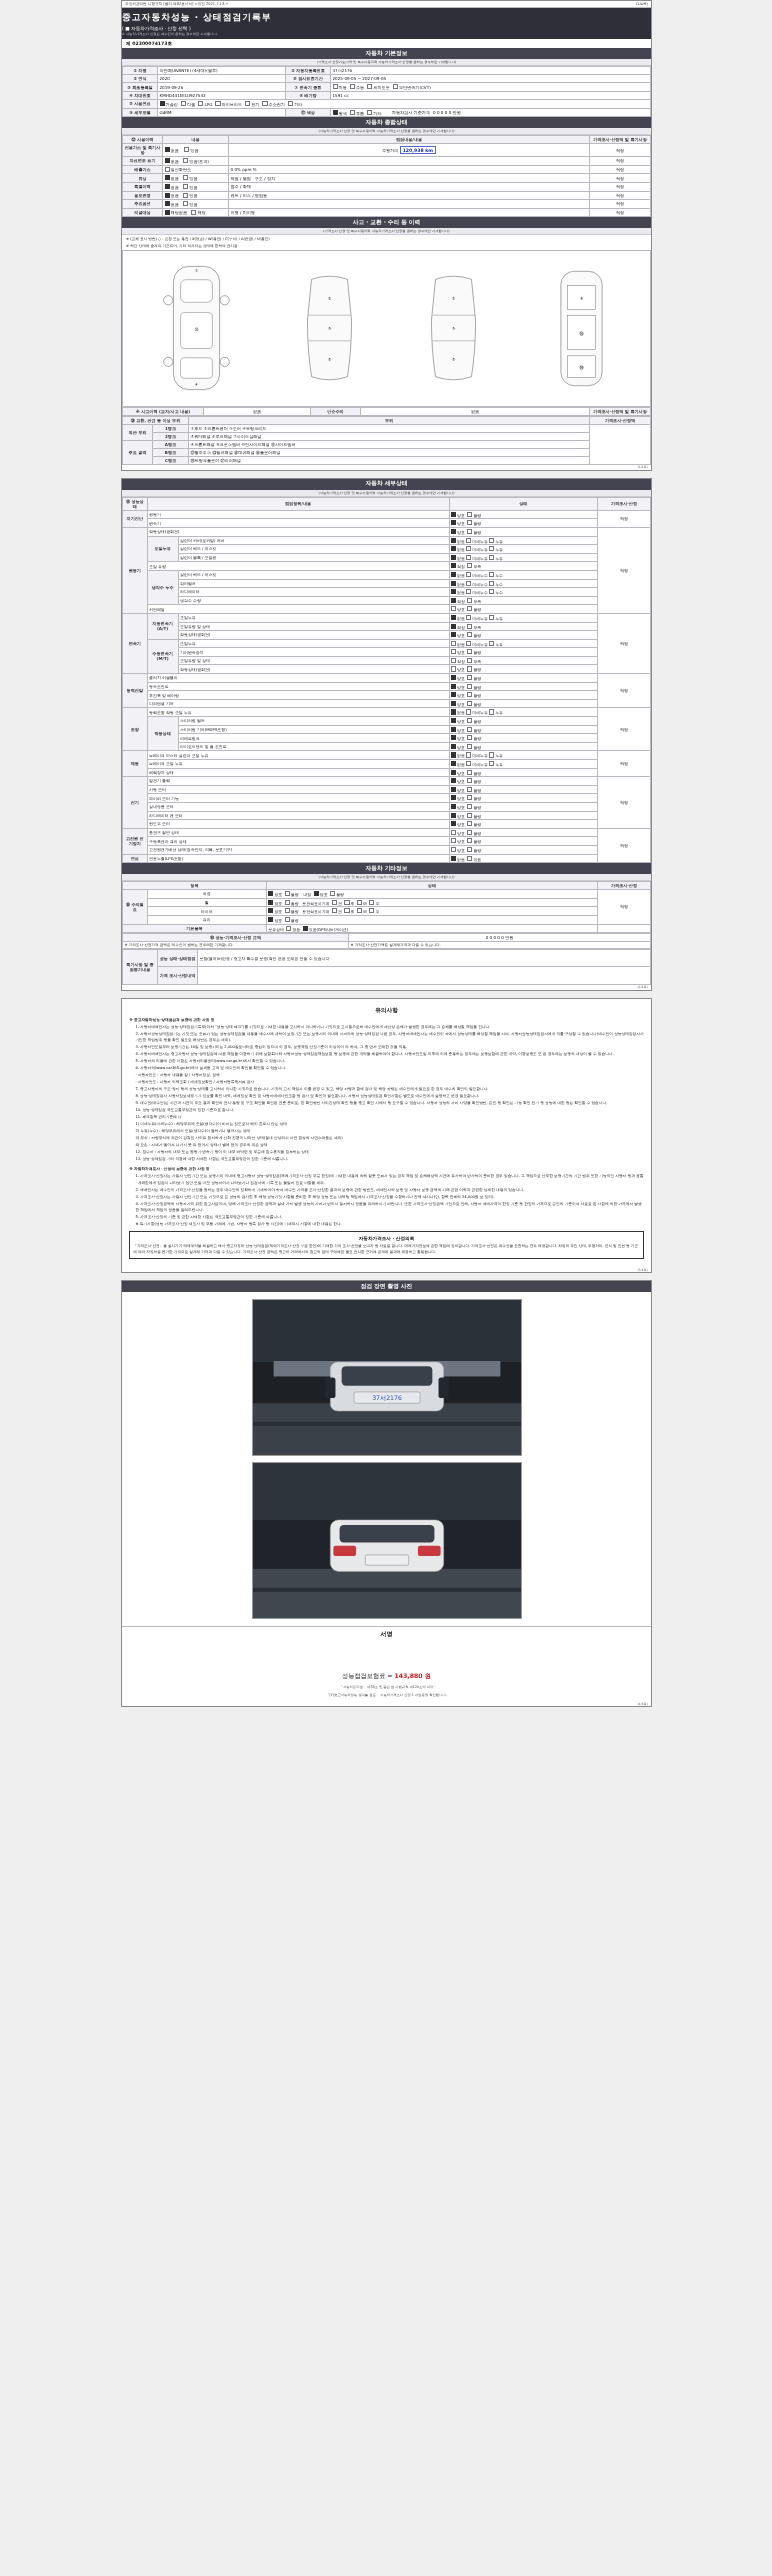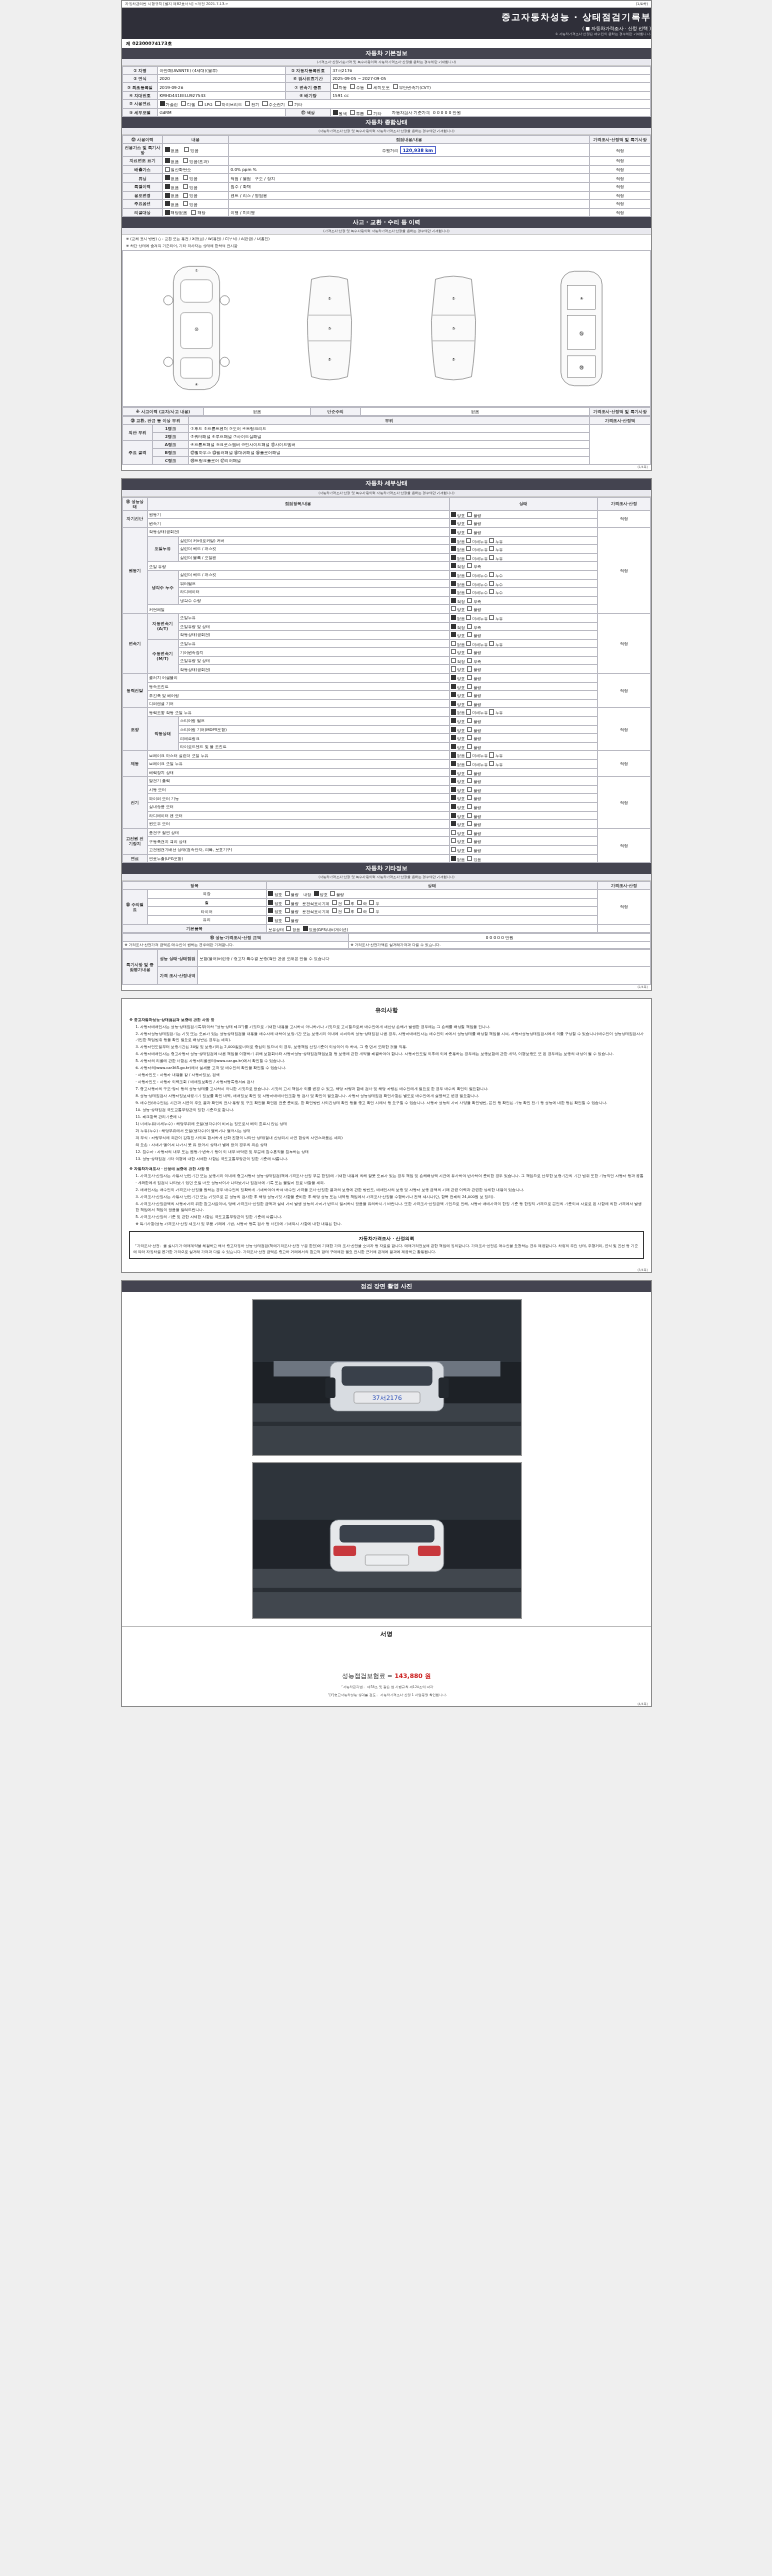--- a/index.html
+++ b/index.html
@@ -2,21 +2,21 @@
 <html lang="ko" style="font-size:8.2px"><head>
 <meta charset="utf-8">
 <style>
   html,body{margin:0;padding:0;background:#efefef;}
   body{font-family:"DejaVu Sans","Liberation Sans",sans-serif;color:#111;}
   .page{width:773px;margin:0 auto;background:#efefef;position:relative;}
   .sheet{background:#fff;border:0.5px solid #8a8a8a;margin:0 auto;width:531px;box-sizing:border-box;}
   .sheet + .sheet{margin-top:7.2px;}
   .tiny{font-size:3.6px;}
   .topnote{font-size:3.6px;color:#333;padding:1px 3.1px;border-bottom:0.5px solid #bbb;display:flex;justify-content:space-between;}
-  .hdr{background:#2f2f39;color:#fff;text-align:right;padding:4.1px 0 3.1px;}
+  .hdr{background:#2f2f39;color:#fff;text-align:left;padding:4.1px 0 3.1px;}
   .hdr .t1{font-size:8.8px;font-weight:bold;letter-spacing:1px;}
   .hdr .t2{font-size:4.6px;margin-top:1.5px;}
   .hdr .t3{font-size:3.3px;margin-top:1.5px;color:#cfcfd6;}
   .docno{font-size:4.6px;font-weight:bold;padding:2.1px 4.1px;}
   .secbar{background:#444450;color:#fff;text-align:center;font-size:5.7px;font-weight:bold;padding:1.5px 0;}
   .secsub{background:#e9e9ef;color:#333;text-align:center;font-size:3.3px;padding:1px 0;border-bottom:0.5px solid #ccc;}
   table{border-collapse:collapse;width:100%;}
   td,th{border:0.5px solid #b9b9c2;font-size:4.1px;padding:1px 1.5px;vertical-align:middle;}
   .lbl{background:#f2f2f6;text-align:center;font-weight:bold;color:#333;}
   .ctr{text-align:center;}

